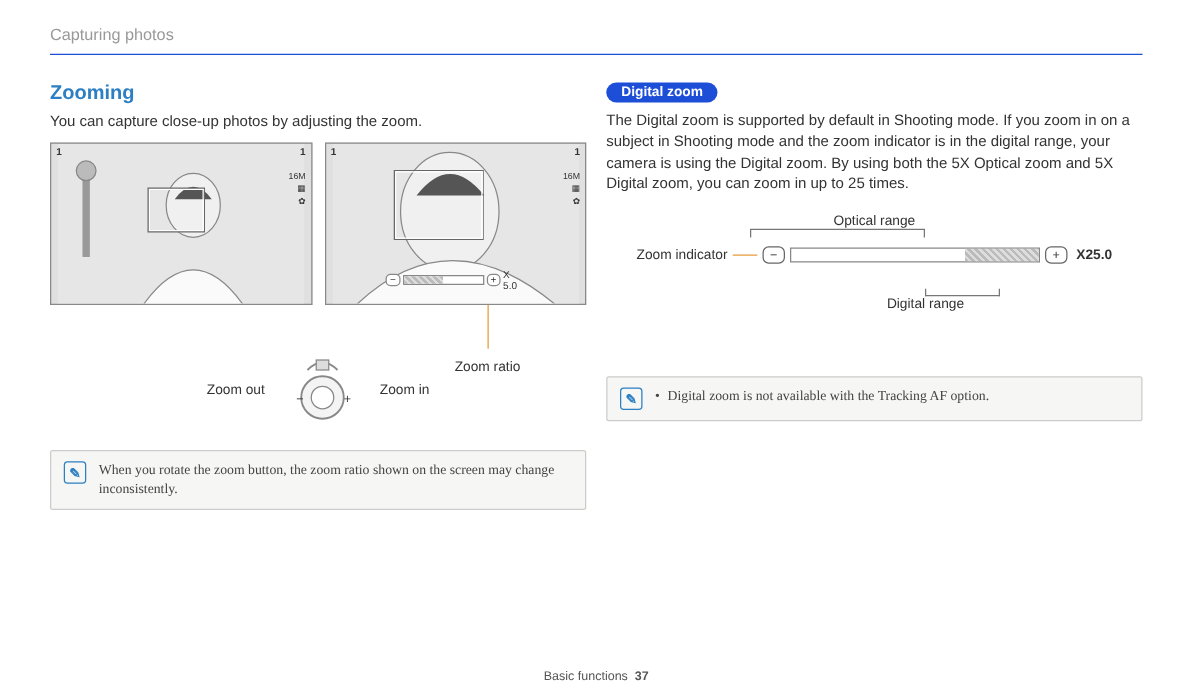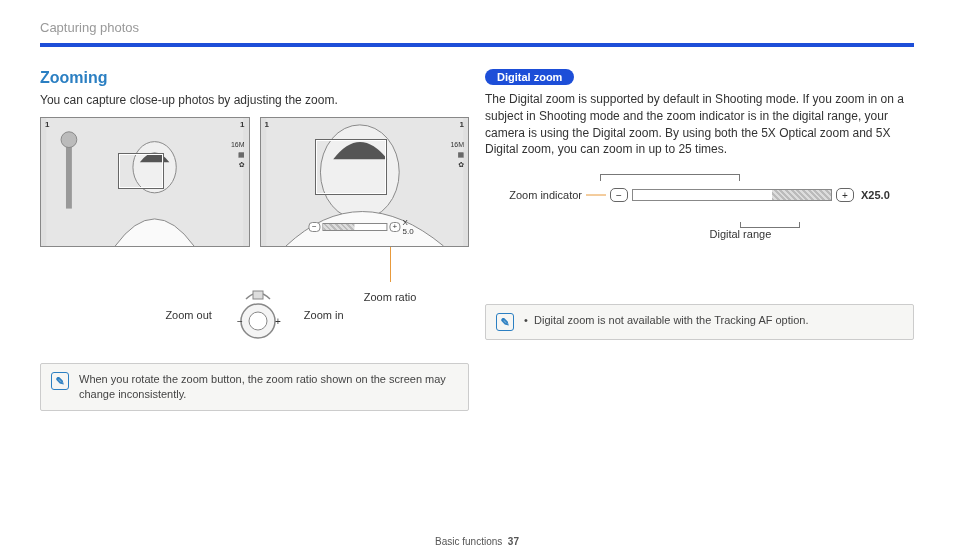--- a/index.html
+++ b/index.html
@@ -10,21 +10,21 @@
     background: #fff;
     width: 954px;
     height: 557px;
     position: relative;
     padding: 20px 40px 0 40px;
   }
   .breadcrumb {
     color: #999;
     font-size: 13px;
     padding-bottom: 8px;
-    border-bottom: 4px solid #1d4ed8;
+    border-bottom: 1px solid #1d4ed8;
     margin-bottom: 22px;
   }
   .columns {
     display: flex;
     gap: 16px;
   }
   .col { flex: 1; }
   h2.section-title {
     color: #2b7fc2;
     font-size: 16px;
@@ -80,21 +80,21 @@
     display:flex; align-items:flex-start; gap:10px;
     border:1px solid #ccc; background:#f6f6f4;
     padding:8px 10px; margin-top:20px;
     border-radius:2px;
   }
   .note-icon {
     width:18px; height:18px; border:1.5px solid #2b7fc2; border-radius:3px;
     color:#2b7fc2; display:flex; align-items:center; justify-content:center;
     font-size:11px; flex-shrink:0; font-weight:bold;
   }
-  .note-text { font-size:11px; color:#444; line-height:1.35; }
+  .note-text { font-size:11px; color:#444; line-height:1.35;font-family:Liberation Serif, serif; }
   .note-text ul { list-style:none; padding:0; }
   .note-text li { position:relative; padding-left:10px; margin-bottom:2px;}
   .note-text li::before { content:"•"; position:absolute; left:0; }
   .pill {
     display:inline-block; background:#1d4ed8; color:#fff;
     border-radius:10px; padding:2px 12px; font-size:11px; font-weight:600;
     margin-bottom:6px;
   }
   .body-text { font-size:12px; line-height:1.4; color:#333; margin-bottom:16px;}
   .diagram2 { position:relative; height:110px; margin-bottom:12px;}
@@ -208,20 +208,21 @@
     </div>
   </div>
 
   <div class="col">
     <div class="pill">Digital zoom</div>
     <p class="body-text">The Digital zoom is supported by default in Shooting mode. If you zoom in on a subject in Shooting mode and the zoom indicator is in the digital range, your camera is using the Digital zoom. By using both the 5X Optical zoom and 5X Digital zoom, you can zoom in up to 25 times.</p>
 
     <div class="diagram2">
 
       <div style="width:200px;margin:0 auto 2px auto;">
+        <div class="d2-top-label">Optical range</div>
         <div style="display:flex;">
             <div style="width:70%;">
               <div class="d2-bracket"></div>
             </div>
             <div style="width:30%;"></div>
           </div>
       </div>
       <div class="d2-bar-row">
         <span class="d2-left-label">Zoom indicator</span>
         <svg width="20" height="8">

